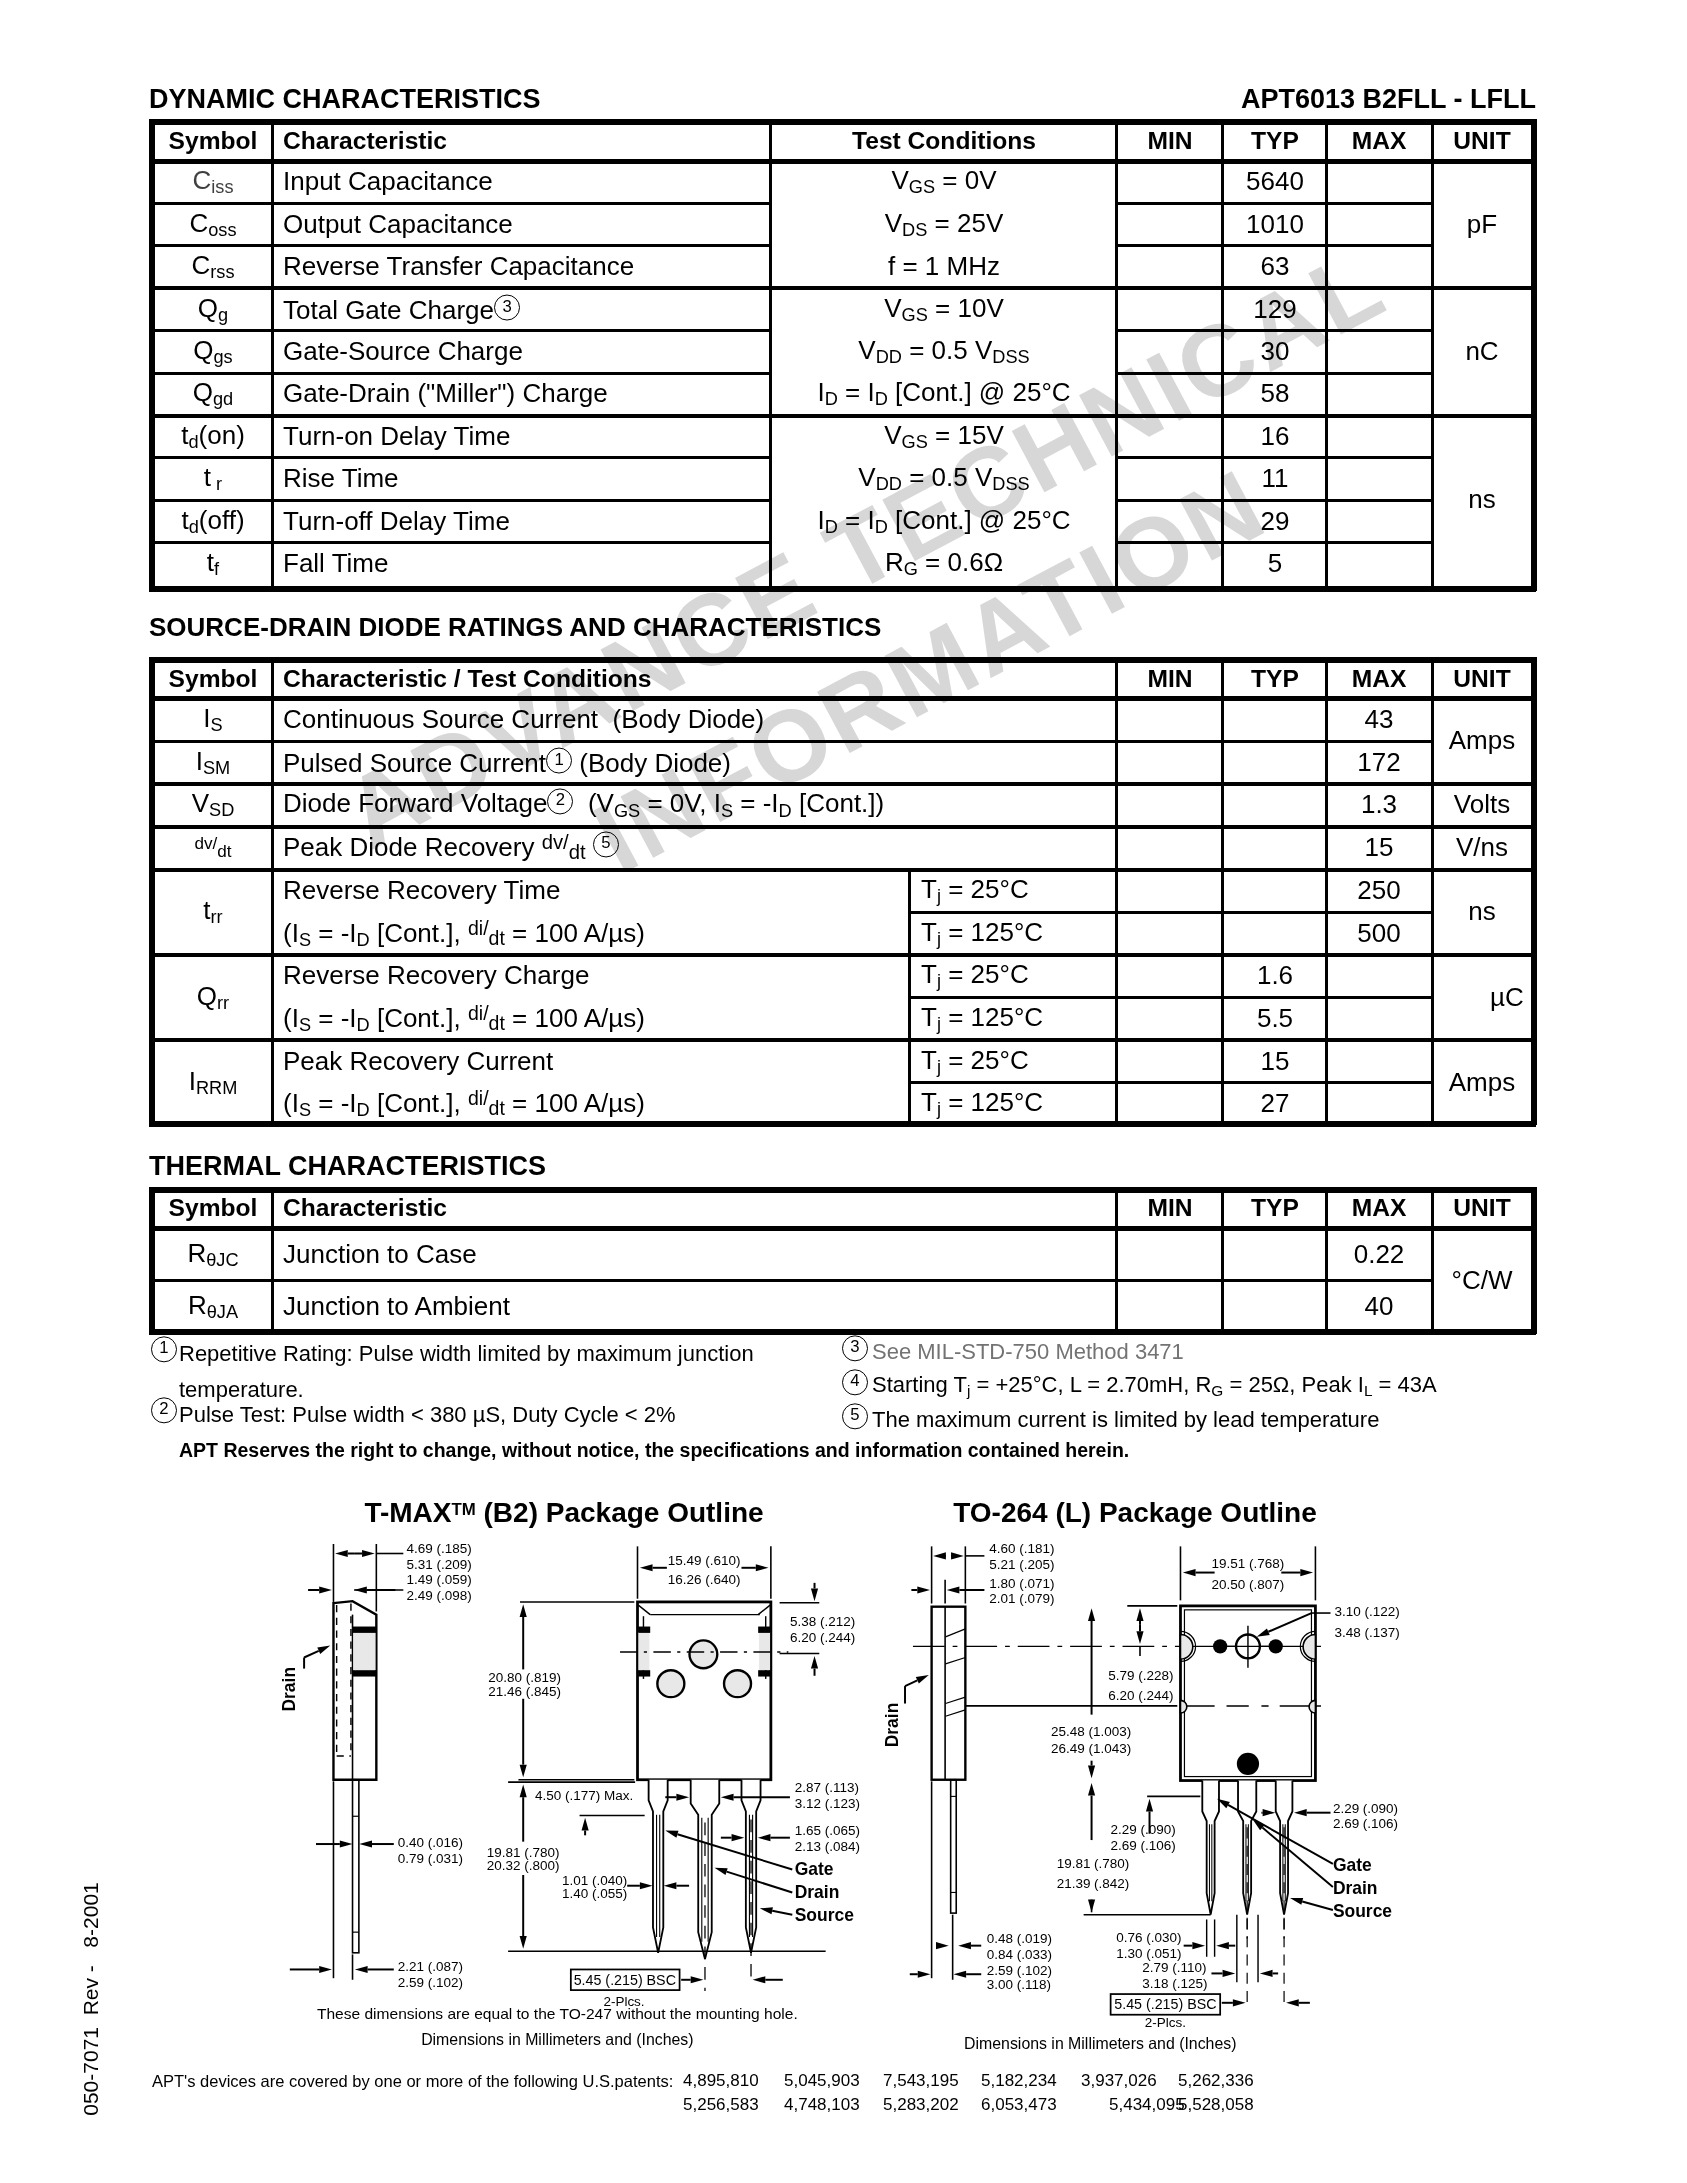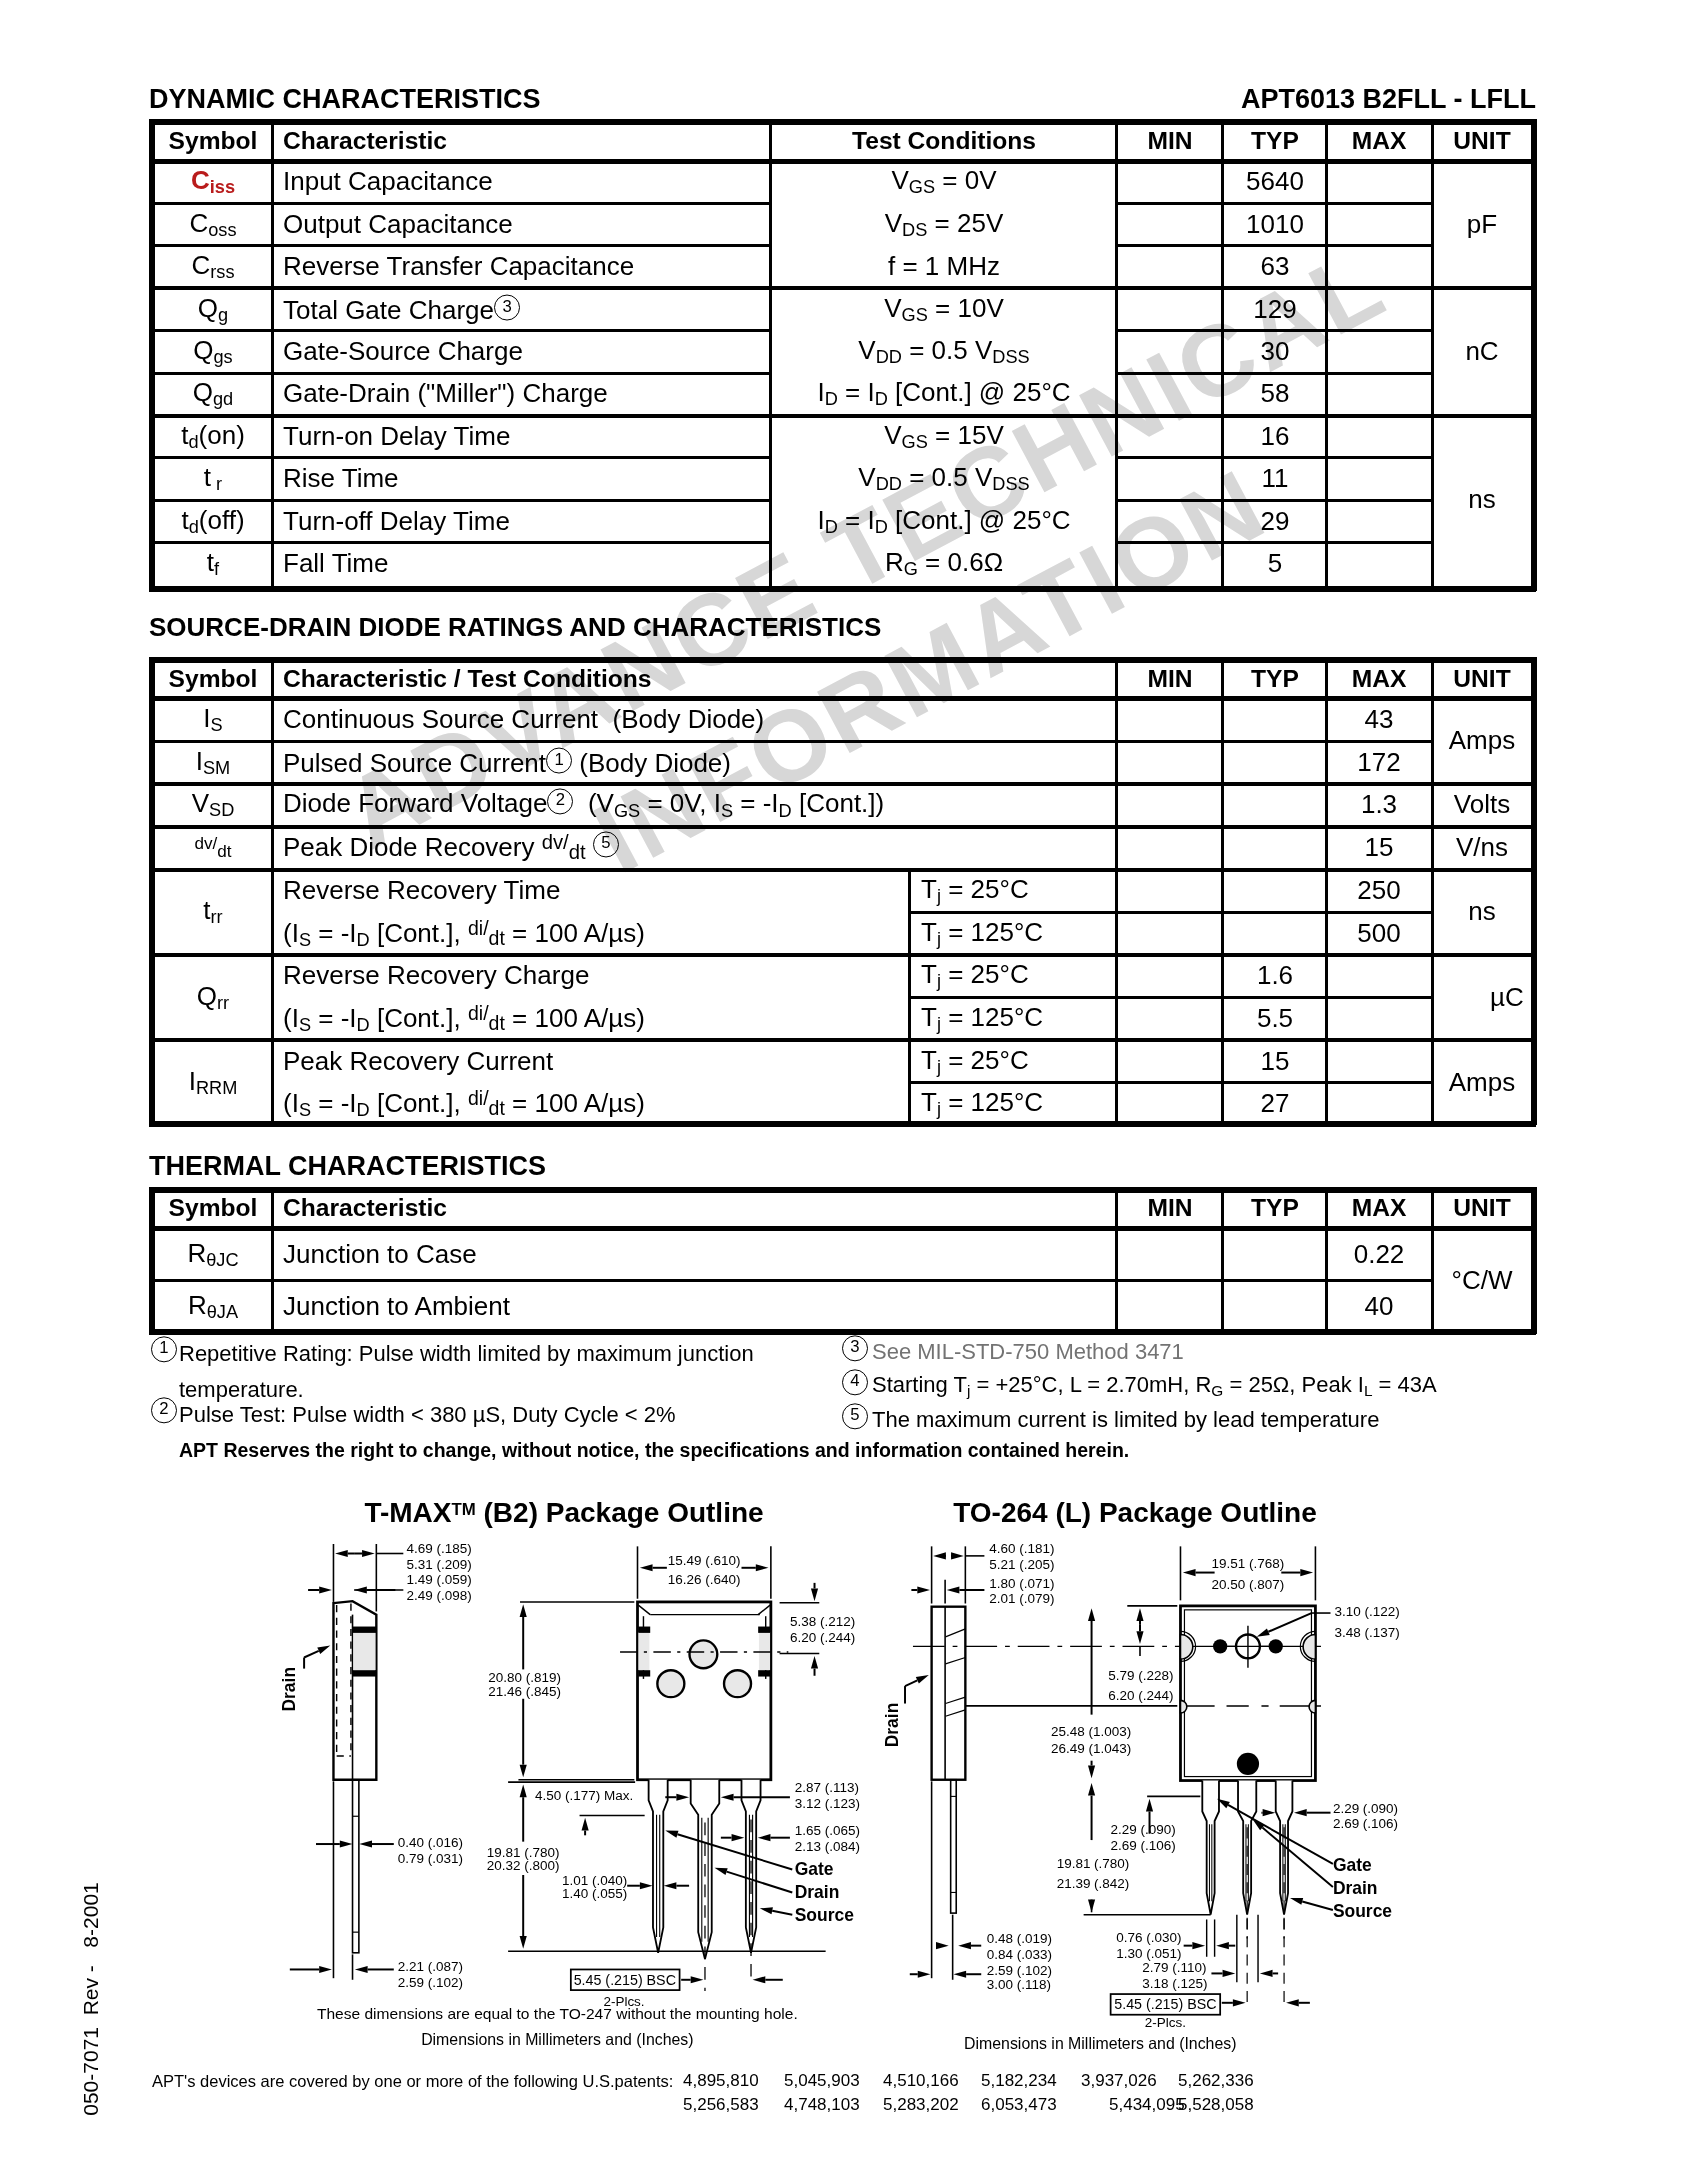--- a/index.html
+++ b/index.html
@@ -44,21 +44,21 @@
 <div class="a" style="left:1221px;top:119px;width:3.2px;height:472px;background:#000"></div>
 <div class="a" style="left:1325px;top:119px;width:3.2px;height:472px;background:#000"></div>
 <div class="a" style="left:1431px;top:119px;width:3.2px;height:472px;background:#000"></div>
 <div class="a t" style="left:213px;top:141px;font-size:24.6px;font-weight:700;color:#000;transform:translate(-50%,-50%);">Symbol</div>
 <div class="a t" style="left:283px;top:141px;font-size:24.6px;font-weight:700;color:#000;transform:translate(0,-50%);">Characteristic</div>
 <div class="a t" style="left:944px;top:141px;font-size:24.6px;font-weight:700;color:#000;transform:translate(-50%,-50%);">Test Conditions</div>
 <div class="a t" style="left:1170px;top:141px;font-size:24.6px;font-weight:700;color:#000;transform:translate(-50%,-50%);">MIN</div>
 <div class="a t" style="left:1275px;top:141px;font-size:24.6px;font-weight:700;color:#000;transform:translate(-50%,-50%);">TYP</div>
 <div class="a t" style="left:1379px;top:141px;font-size:24.6px;font-weight:700;color:#000;transform:translate(-50%,-50%);">MAX</div>
 <div class="a t" style="left:1482px;top:141px;font-size:24.6px;font-weight:700;color:#000;transform:translate(-50%,-50%);">UNIT</div>
-<div class="a t" style="left:213px;top:182px;font-size:26px;font-weight:700;color:#b91c1c;transform:translate(-50%,-50%);">C<span style="font-size:70%;vertical-align:-20%">iss</span></div>
+<div class="a t" style="left:213px;top:182px;font-size:26px;font-weight:400;color:#404040;transform:translate(-50%,-50%);">C<span style="font-size:70%;vertical-align:-20%">iss</span></div>
 <div class="a t" style="left:283px;top:182px;font-size:26px;font-weight:400;color:#000;transform:translate(0,-50%);">Input Capacitance</div>
 <div class="a t" style="left:1275px;top:182px;font-size:26px;font-weight:400;color:#000;transform:translate(-50%,-50%);">5640</div>
 <div class="a t" style="left:213px;top:225px;font-size:26px;font-weight:400;color:#000;transform:translate(-50%,-50%);">C<span style="font-size:70%;vertical-align:-20%">oss</span></div>
 <div class="a t" style="left:283px;top:225px;font-size:26px;font-weight:400;color:#000;transform:translate(0,-50%);">Output Capacitance</div>
 <div class="a t" style="left:1275px;top:225px;font-size:26px;font-weight:400;color:#000;transform:translate(-50%,-50%);">1010</div>
 <div class="a t" style="left:213px;top:267px;font-size:26px;font-weight:400;color:#000;transform:translate(-50%,-50%);">C<span style="font-size:70%;vertical-align:-20%">rss</span></div>
 <div class="a t" style="left:283px;top:267px;font-size:26px;font-weight:400;color:#000;transform:translate(0,-50%);">Reverse Transfer Capacitance</div>
 <div class="a t" style="left:1275px;top:267px;font-size:26px;font-weight:400;color:#000;transform:translate(-50%,-50%);">63</div>
 <div class="a t" style="left:213px;top:310px;font-size:26px;font-weight:400;color:#000;transform:translate(-50%,-50%);">Q<span style="font-size:70%;vertical-align:-20%">g</span></div>
 <div class="a t" style="left:283px;top:310px;font-size:26px;font-weight:400;color:#000;transform:translate(0,-50%);">Total Gate Charge<span style="display:inline-block;width:24px;height:24px;border:1.6px solid #000;border-radius:50%;font-size:16.7px;line-height:22px;text-align:center;vertical-align:32%;font-weight:400">3</span></div>
@@ -500,21 +500,21 @@
       <line x1="1539.0" y1="2523.0" x2="1553.0" y2="2523.0" stroke="#000" stroke-width="2.5"></line>
       <polygon points="1569.0,2523.0 1553.0,2527.5 1553.0,2518.5" fill="#000"></polygon>
       <line x1="1650.0" y1="2523.0" x2="1636.0" y2="2523.0" stroke="#000" stroke-width="2.5"></line>
       <polygon points="1620.0,2523.0 1636.0,2518.5 1636.0,2527.5" fill="#000"></polygon>
       <text x="1468.0" y="2553.0" font-size="17" font-weight="400" text-anchor="middle">2-Plcs.</text>
       <text x="1386.0" y="2581.0" font-size="20" font-weight="400" text-anchor="middle">Dimensions in Millimeters and (Inches)</text>
     </svg>
 <div class="a t" style="left:152px;top:2081px;font-size:16.5px;font-weight:400;color:#000;transform:translate(0,-50%);">APT's devices are covered by one or more of the following U.S.patents:</div>
 <div class="a t" style="left:683px;top:2081px;font-size:17px;font-weight:400;color:#000;transform:translate(0,-50%);">4,895,810</div>
 <div class="a t" style="left:784px;top:2081px;font-size:17px;font-weight:400;color:#000;transform:translate(0,-50%);">5,045,903</div>
-<div class="a t" style="left:883px;top:2081px;font-size:17px;font-weight:400;color:#000;transform:translate(0,-50%);">4,510,166</div>
+<div class="a t" style="left:883px;top:2081px;font-size:17px;font-weight:400;color:#000;transform:translate(0,-50%);">7,543,195</div>
 <div class="a t" style="left:981px;top:2081px;font-size:17px;font-weight:400;color:#000;transform:translate(0,-50%);">5,182,234</div>
 <div class="a t" style="left:1081px;top:2081px;font-size:17px;font-weight:400;color:#000;transform:translate(0,-50%);">3,937,026</div>
 <div class="a t" style="left:1178px;top:2081px;font-size:17px;font-weight:400;color:#000;transform:translate(0,-50%);">5,262,336</div>
 <div class="a t" style="left:683px;top:2105px;font-size:17px;font-weight:400;color:#000;transform:translate(0,-50%);">5,256,583</div>
 <div class="a t" style="left:784px;top:2105px;font-size:17px;font-weight:400;color:#000;transform:translate(0,-50%);">4,748,103</div>
 <div class="a t" style="left:883px;top:2105px;font-size:17px;font-weight:400;color:#000;transform:translate(0,-50%);">5,283,202</div>
 <div class="a t" style="left:981px;top:2105px;font-size:17px;font-weight:400;color:#000;transform:translate(0,-50%);">6,053,473</div>
 <div class="a t" style="left:1081px;top:2105px;font-size:17px;font-weight:400;color:#000;transform:translate(0,-50%);margin-left:28px;">5,434,095</div>
 <div class="a t" style="left:1178px;top:2105px;font-size:17px;font-weight:400;color:#000;transform:translate(0,-50%);">5,528,058</div>
 <div class="a t" style="left:91px;top:1999px;font-size:21px;

